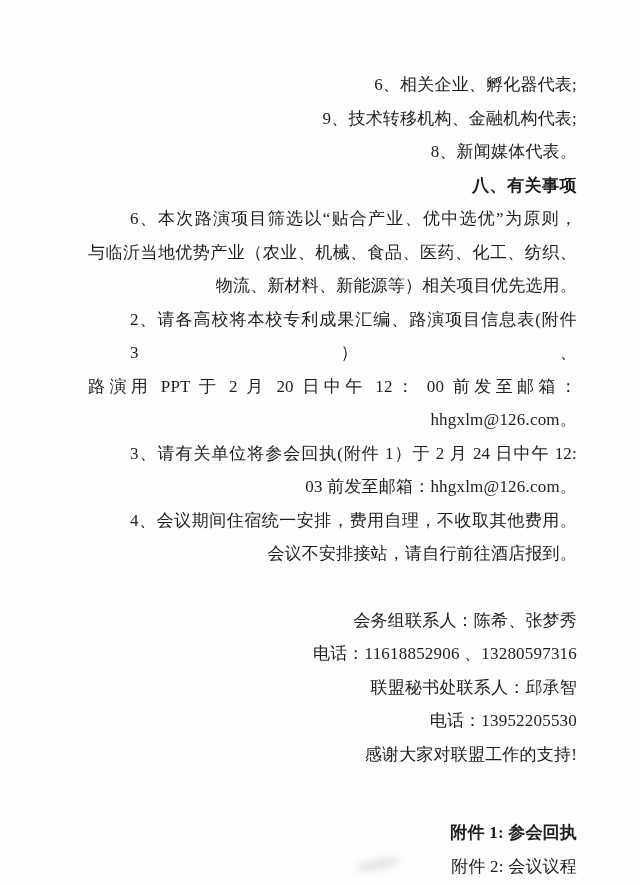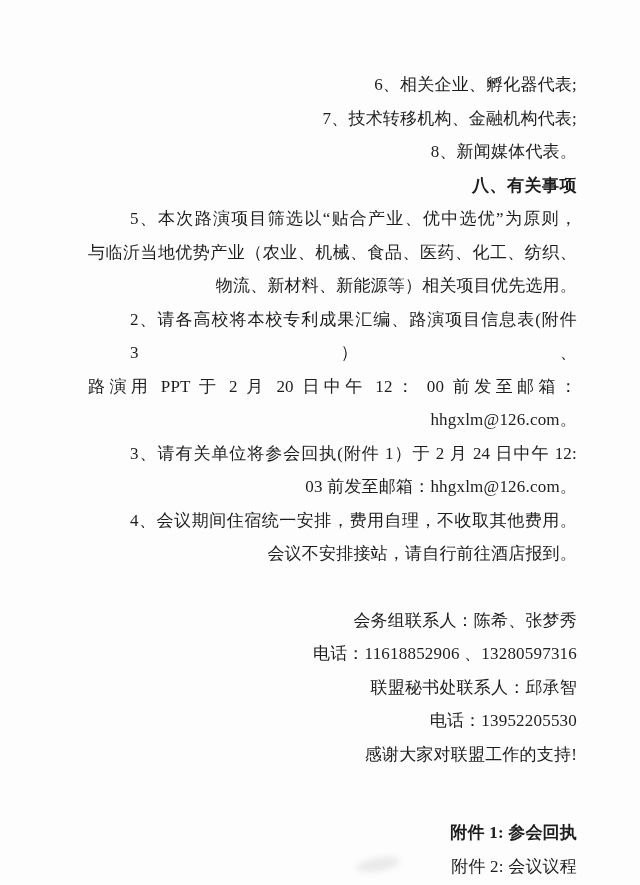--- a/index.html
+++ b/index.html
@@ -60,26 +60,26 @@
     transform: rotate(-10deg);
   }
 </style>
 </head>
 <body>
 
 <div class="page">
   <div class="content">
 
     <div class="line indent">6、相关企业、孵化器代表;</div>
-    <div class="line indent">7、技术转移机构、金融机构代表;</div>
+    <div class="line indent">9、技术转移机构、金融机构代表;</div>
     <div class="line indent">8、新闻媒体代表。</div>
 
     <div class="line indent heading">八、有关事项</div>
 
-    <div class="line indent full">5、本次路演项目筛选以“贴合产业、优中选优”为原则，</div>
+    <div class="line indent full">6、本次路演项目筛选以“贴合产业、优中选优”为原则，</div>
     <div class="line full">与临沂当地优势产业（农业、机械、食品、医药、化工、纺织、</div>
     <div class="line">物流、新材料、新能源等）相关项目优先选用。</div>
 
     <div class="line indent full">2、请各高校将本校专利成果汇编、路演项目信息表(附件 3）、</div>
     <div class="line full">路演用 PPT 于 2 月 20 日中午 12： 00 前发至邮箱：</div>
     <div class="line">hhgxlm@126.com。</div>
 
     <div class="line indent full">3、请有关单位将参会回执(附件 1）于 2 月 24 日中午 12:</div>
     <div class="line">03 前发至邮箱：hhgxlm@126.com。</div>
 

